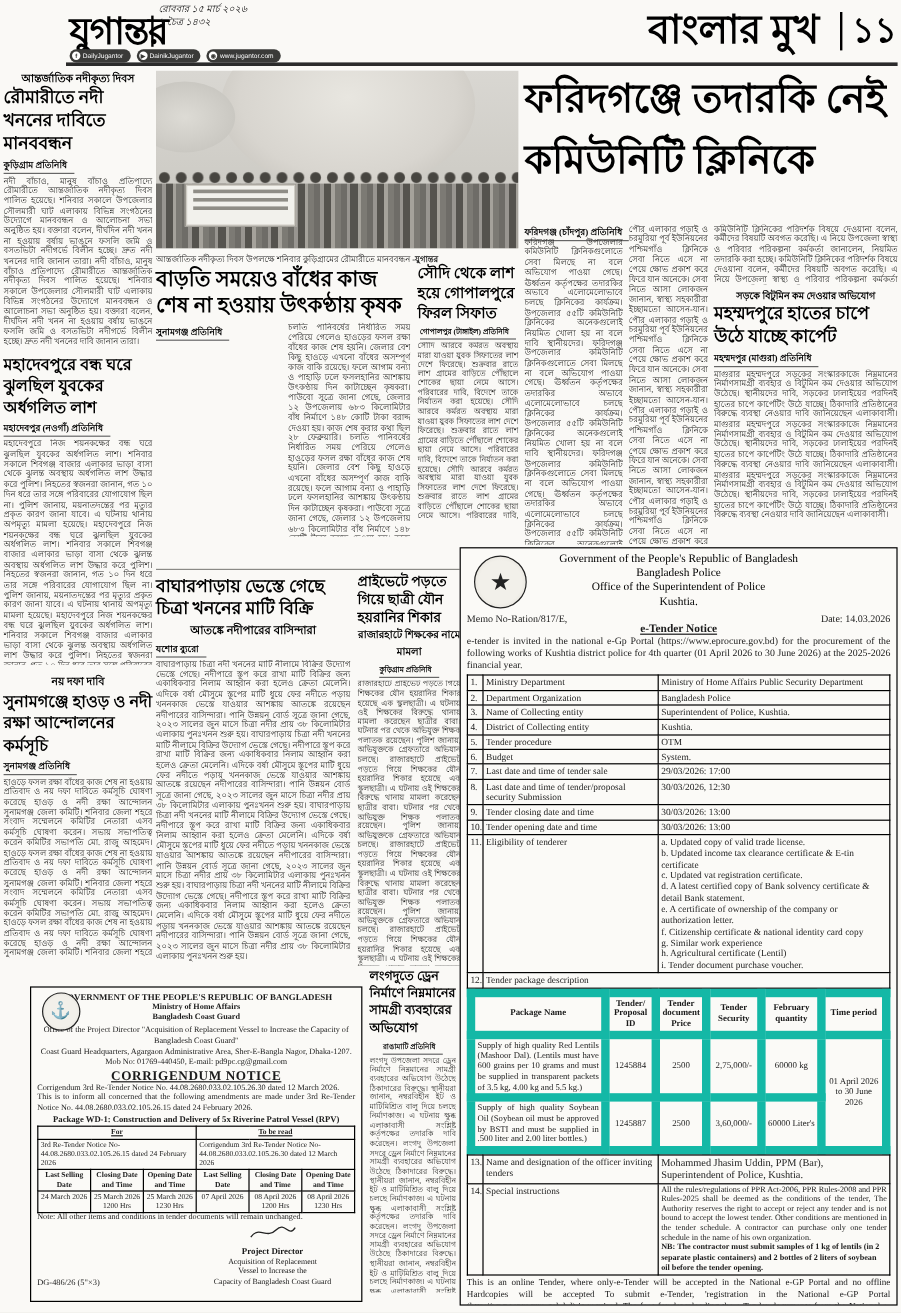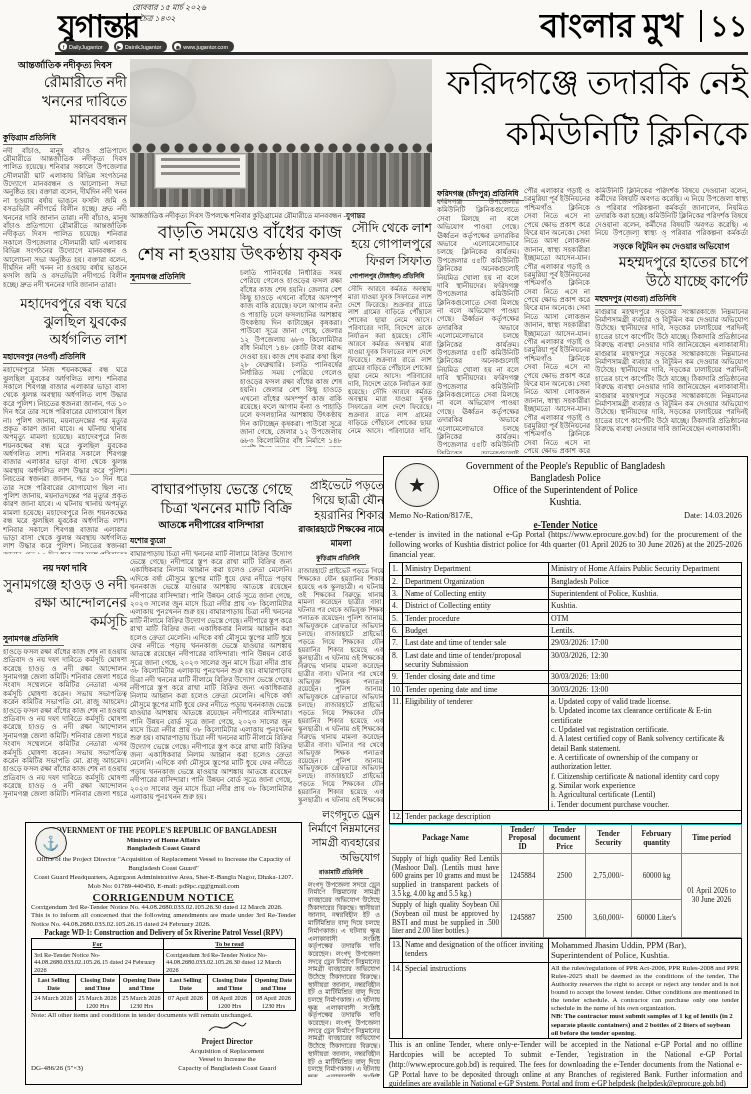--- a/index.html
+++ b/index.html
@@ -13,21 +13,21 @@
   .badges{display:flex;gap:5px;align-items:center;}
   .badge{display:flex;align-items:center;gap:2px;background:#3a3a38;color:#fff;border-radius:7px;
          font-family:"Liberation Sans",sans-serif;font-size:5.5px;padding:1px 6px 1px 2px;height:9px;}
   .badge .bicon{width:7px;height:7px;border-radius:50%;background:#fff;color:#3a3a38;
          font-size:5px;font-weight:700;display:flex;align-items:center;justify-content:center;}
   .section-title{font-size:33px;font-weight:700;color:#000;line-height:1;}
   .page-num{font-size:29px;font-weight:900;color:#000;line-height:1;}
   .mast-rule{background:#2b2b2b;height:2.5px;}
   
   .kicker{font-size:9px;font-weight:700;text-align:center;color:#000;}
-  .hl{font-weight:400;text-align:right;color:#000;}
+  .hl{font-weight:700;text-align:left;color:#000;}
   .byline{font-size:7.5px;font-weight:700;color:#000;border-bottom:.5px solid #666;
           width:-moz-fit-content;width:fit-content;padding-right:6px;margin:2px 0 2px 0;}
   .byline.center{margin:2px auto;}
   .body-txt{font-size:7px;line-height:1.2;text-align:justify;color:#2a2a28;overflow:hidden;}
   .subhead{font-weight:700;text-align:center;color:#000;}
   .hrule{background:#8a8a86;height:1px;}
   
   .photo{background:linear-gradient(#d9d7d2 0%,#cfcdc7 55%,#c6c4be 100%);overflow:hidden;}
   .haystack{position:absolute;left:18%;top:-28%;width:70%;height:95%;border-radius:50%;
             background:radial-gradient(ellipse at 50% 45%,#e8e6e0 0%,#d8d5cf 60%,#bdbab3 100%);}
@@ -50,21 +50,21 @@
          color:#222;background:radial-gradient(circle,#f2f0ea 60%,#d8d5ce 100%);}
   .pn-hline{font-size:9.5px;line-height:1.25;color:#000;}
   .pn-title{font-size:9.5px;font-weight:700;text-decoration:underline;}
   .pn-intro{font-size:8.2px;line-height:1.25;text-align:justify;}
   table.pn{border-collapse:collapse;width:100%;table-layout:fixed;}
   table.pn td,table.pn th{border:1px solid #000;font-size:7.8px;line-height:1.2;padding:1px 2px;
         vertical-align:top;text-align:left;font-weight:400;}
   table.pn .num{width:13px;}
   table.pn .lbl{width:146px;}
   table.pkg{border-collapse:collapse;width:100%;table-layout:fixed;}
-  table.pkg td,table.pkg th{border:1px solid #14b8a6;font-size:7.4px;line-height:1.2;padding:1px 2px;vertical-align:middle;}
+  table.pkg td,table.pkg th{border:7px solid #14b8a6;font-size:7.4px;line-height:1.2;padding:1px 2px;vertical-align:middle;}
   table.pkg th{font-weight:700;text-align:center;}
   table.pkg td{text-align:center;}
   table.pkg td.pname{text-align:justify;font-size:7.2px;}
   .pn-footer{font-size:7.6px;line-height:1.3;text-align:justify;}
   
   .cg-h1{font-size:7.4px;font-weight:700;line-height:1.3;}
   .cg-h2{font-size:6.8px;font-weight:700;line-height:1.3;}
   .cg-office{font-size:6.8px;line-height:1.3;text-align:center;}
   .cg-title{font-size:11px;font-weight:800;text-decoration:underline;letter-spacing:.5px;}
   .cg-p{font-size:6.8px;line-height:1.3;text-align:justify;}
@@ -231,21 +231,21 @@
             <td>Kushtia.</td>
           </tr>
       <tr>
             <td>5.</td>
             <td>Tender procedure</td>
             <td>OTM</td>
           </tr>
       <tr>
             <td>6.</td>
             <td>Budget</td>
-            <td>Lentils.</td>
+            <td>System.</td>
           </tr>
       <tr>
             <td>7.</td>
             <td>Last date and time of tender sale</td>
             <td>29/03/2026: 17:00</td>
           </tr>
       <tr>
             <td>8.</td>
             <td>Last date and time of tender/proposal security Submission</td>
             <td>30/03/2026, 12:30</td>

